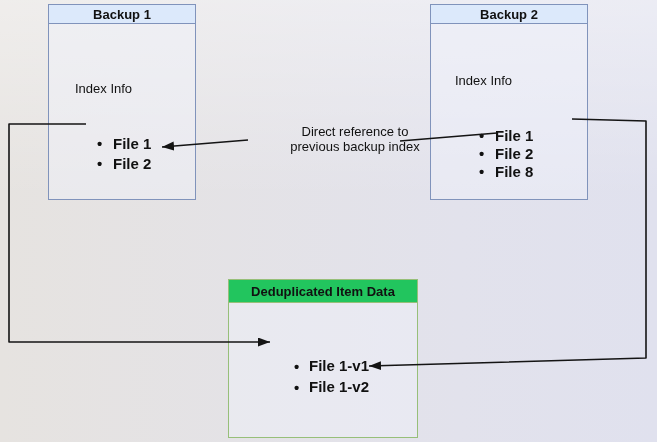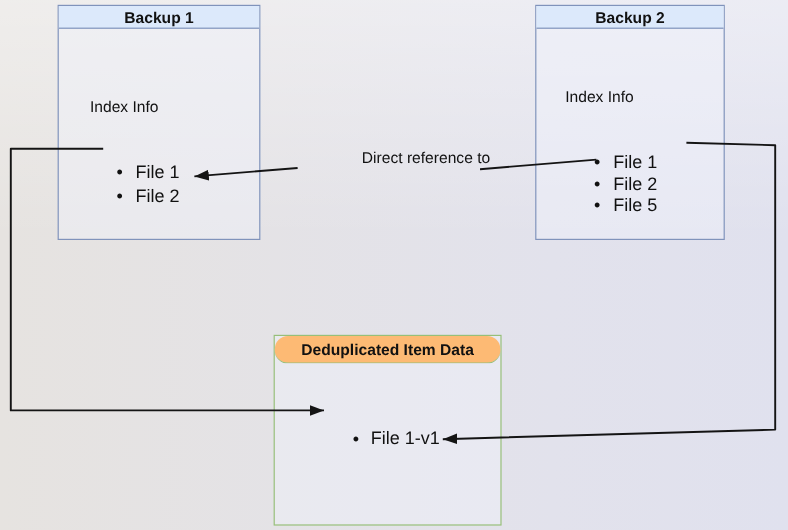--- a/index.html
+++ b/index.html
@@ -14,37 +14,37 @@
   }
   .box { position:absolute; border:1px solid; background:rgba(240,242,252,0.42); box-sizing:border-box; }
   .box.blue  { border-color:#8093bb; }
   .box.green { border-color:#97bf79; }
   .box-header {
     display:flex; align-items:center; justify-content:center;
     font-weight:bold; font-size:13px; border-bottom:1px solid; box-sizing:border-box;
     white-space:nowrap;
   }
   .blue  .box-header { background:#dce9fb; border-color:#8093bb; height:19px; }
-  .green .box-header { background:#fdba74; border-color:#97bf79; height:23px;border-radius:11px; }
+  .green .box-header { background:#22c55e; border-color:#97bf79; height:23px; }
   .box-body { position:relative; }
 
   .index-label { position:absolute; font-size:13px; line-height:17px; }
   #backup1 .index-label { left:26px; top:56px; }
   #backup2 .index-label { left:24px; top:48px; }
 
-  ul.file-list { position:absolute; list-style:none; margin:0; padding:0; font-size:15px; }
+  ul.file-list { position:absolute; list-style:none; margin:0; padding:0; font-size:15px;font-weight:bold; }
   ul.file-list li { position:relative; padding-left:17px; white-space:nowrap; }
   ul.file-list li::before { content:"\2022"; position:absolute; left:1px; top:50%; transform:translateY(-50%); }
   #backup1 .file-list { left:47px; top:110px; line-height:20px; }
   #backup2 .file-list { left:47px; top:103px; line-height:18px; }
   #dedup   .file-list { left:64px; top:52px;  line-height:21px; }
   #dedup   .file-list li { padding-left:16px; }
 
-  #backup1 { left:48px;  top:4px;   width:169px; height:196px; }
-  #backup2 { left:446px; top:4px;   width:158px; height:196px; }
+  #backup1 { left:48px;  top:4px;   width:148px; height:196px; }
+  #backup2 { left:430px; top:4px;   width:158px; height:196px; }
   #dedup   { left:228px; top:279px; width:190px; height:159px; }
 
   .annotation {
     position:absolute; left:253px; top:124px; width:140px;
     font-size:13px; line-height:15px; text-align:center; white-space:nowrap;margin-left:32px;
   }
   .annotation div { white-space:nowrap; }
 
   svg.overlay { position:absolute; left:0; top:0; pointer-events:none; }
   svg.overlay path.connector { fill:none; stroke-width:1.6px; stroke-linejoin:round; }
@@ -63,36 +63,38 @@
   </div>
 </div>
 
 <div id="backup2" class="box blue">
   <div class="box-header">Backup 2</div>
   <div class="box-body">
     <div class="index-label">Index Info</div>
     <ul class="file-list">
       <li>File 1</li>
       <li>File 2</li>
-      <li>File 5</li>
+      <li>File 8</li>
     </ul>
   </div>
 </div>
 
 <div id="dedup" class="box green">
   <div class="box-header">Deduplicated Item Data</div>
   <div class="box-body">
     <ul class="file-list">
       <li>File 1-v1</li>
+      <li>File 1-v2</li>
     </ul>
   </div>
 </div>
 
 <div class="annotation">
   <div>Direct reference to</div>
+  <div>previous backup index</div>
 </div>
 
 <svg class="overlay" width="657" height="442" viewBox="0 0 657 442">
   <defs>
     <marker id="ah" markerWidth="13" markerHeight="10" refX="12" refY="4.5" orient="auto" markerUnits="userSpaceOnUse">
       <path d="M0,0 L12,4.5 L0,9 Z" fill="#141414"></path>
     </marker>
   </defs>
 
   <path class="connector" d="M 86 124 L 9 124 L 9 342 L 270 342" marker-end="url(#ah)" stroke="#141414"></path>

